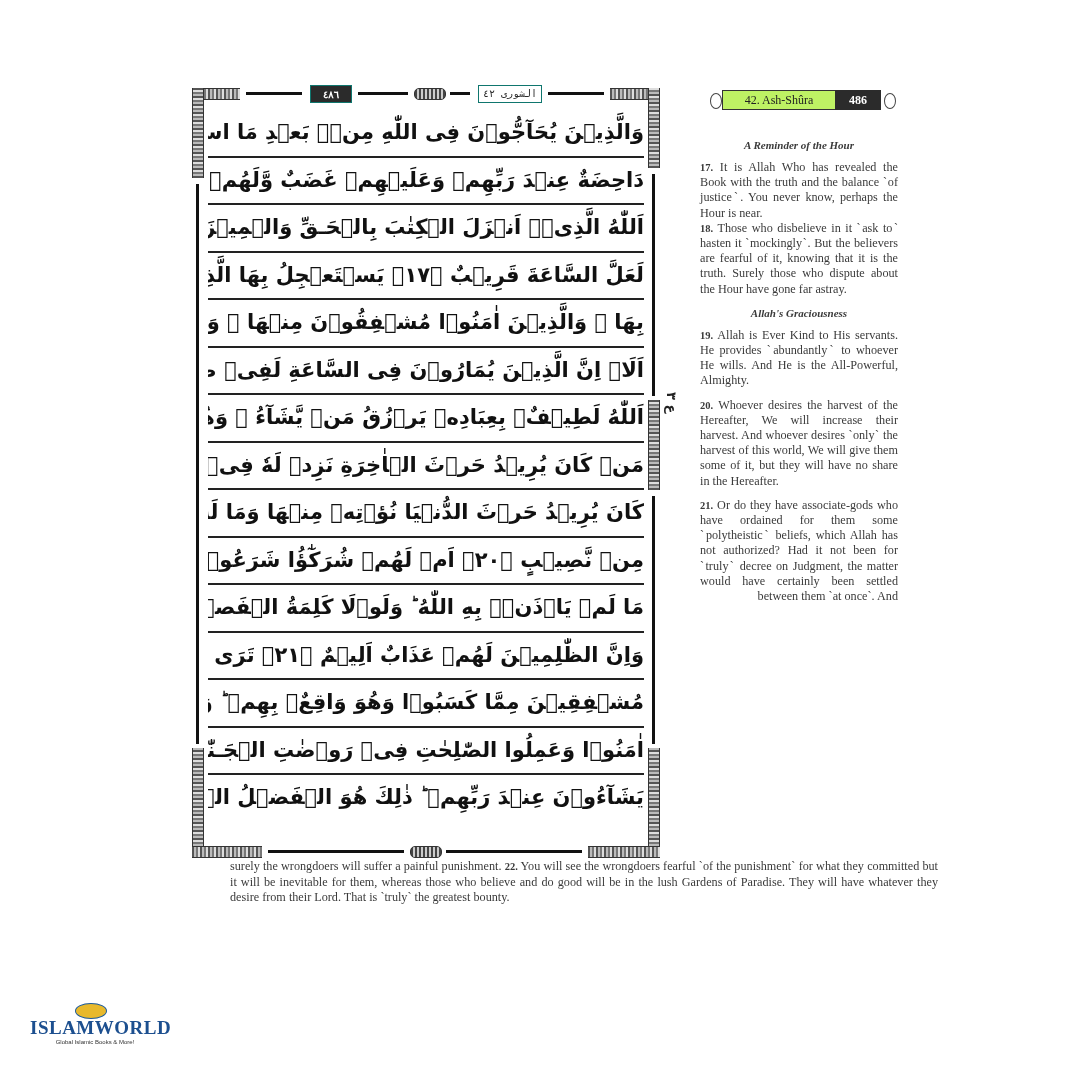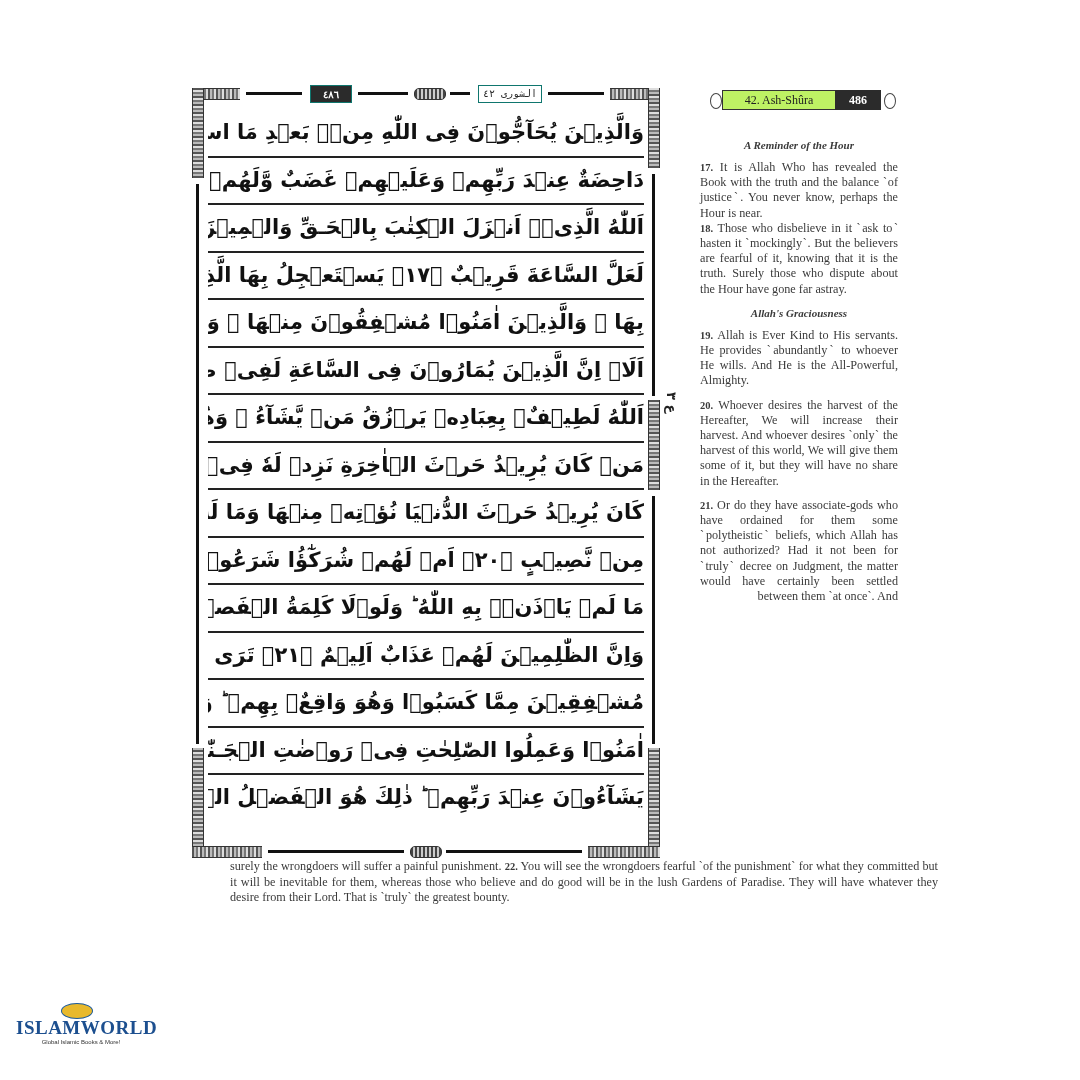--- a/index.html
+++ b/index.html
@@ -37,21 +37,21 @@
 
   .en-col { position:absolute; left:700px; top:134px; width:198px; font-size:12.2px; line-height:15.2px; color:#3a3a3a; }
   .en-col p { margin:0 0 9px 0; text-align:justify; }
   .en-col .vn { font-weight:bold; font-size:10.5px; }
   .en-col h4 { margin:4px 0 8px 0; font-style:italic; font-weight:bold; font-size:11px; text-align:center; line-height:14px; color:#3a3a3a; }
 
   .en-bottom { position:absolute; left:190px; top:859px; width:708px; font-size:12.2px; line-height:15.5px; color:#3a3a3a; text-align:justify;margin-left:40px; }
   .en-bottom .vn { font-weight:bold; font-size:10.5px; }
 
   
-  .logo { position:absolute; left:16px; top:1003px; width:130px; height:44px; }
+  .logo { position:absolute; left:30px; top:1003px; width:130px; height:44px; }
   .logo .emblem { position:absolute; left:45px; top:0; width:30px; height:14px; border-radius:50%; background:#e8b92c; border:1px solid #1c5a9a; }
   .logo .word { position:absolute; left:0; top:14px; width:130px; text-align:center; font-family:"Liberation Serif", serif; font-size:19px; font-weight:bold; color:#1c4f8f; letter-spacing:0.5px; }
   .logo .tag { position:absolute; left:0; top:36px; width:130px; text-align:center; font-family:"Liberation Sans", sans-serif; font-size:6px; color:#333; }
 </style>
 </head>
 <body>
 
 <div class="ar-frame">
 
   <div class="orn-h" style="left:0;top:0;width:48px;"></div>

